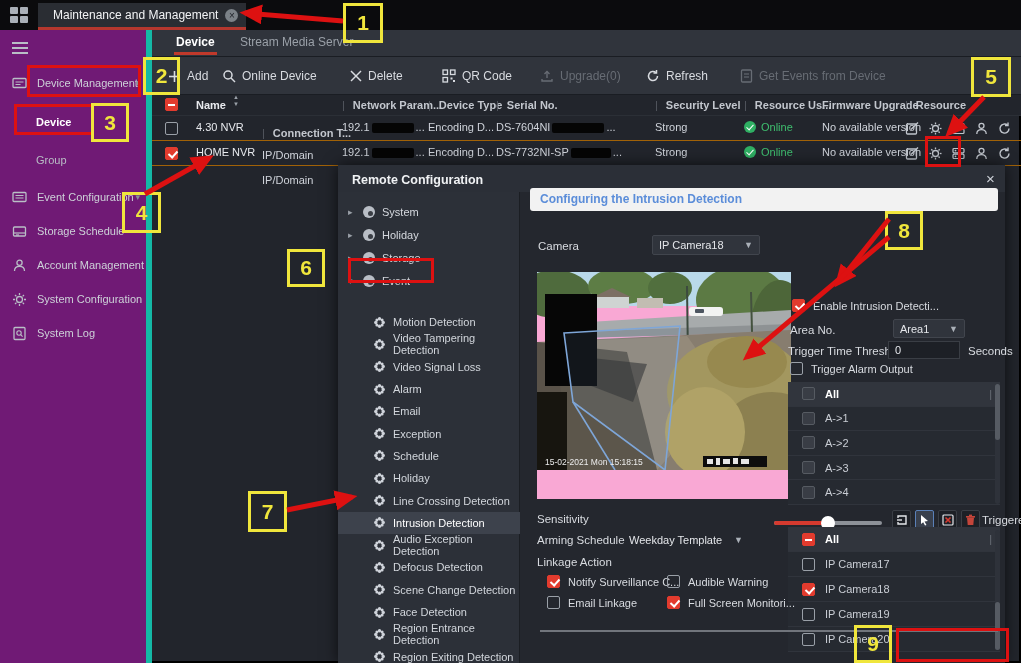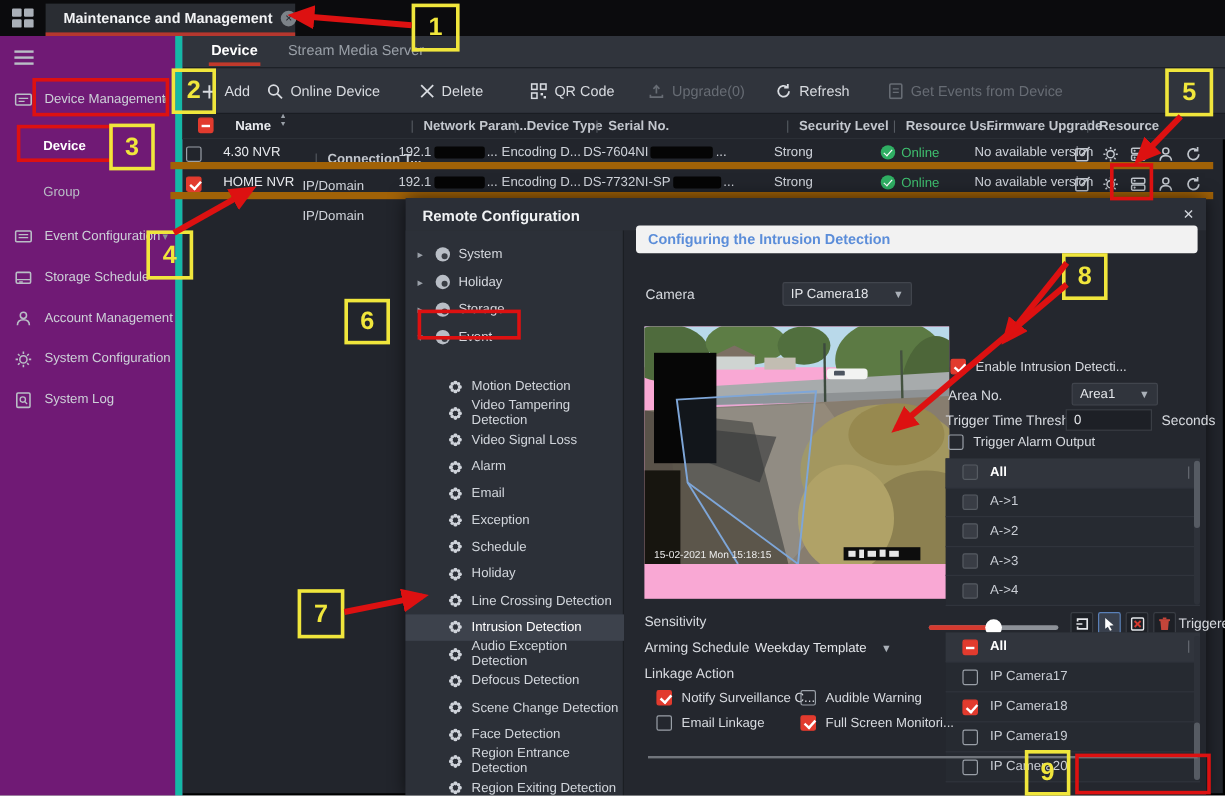--- a/index.html
+++ b/index.html
@@ -5,21 +5,21 @@
   html,body{margin:0;padding:0;}
   *{box-sizing:border-box;font-family:"Liberation Sans",sans-serif;}
   #stage{position:relative;width:1021px;height:670px;background:#fff;overflow:hidden;}
   .abs{position:absolute;}
   #app{position:absolute;left:0;top:0;width:1021px;height:663px;background:#22252c;box-shadow:inset 0 0 0 2px #000;}
   
   #titlebar{left:0;top:0;width:1021px;height:30px;background:#0b0b0d;}
   .appgrid{left:10px;top:7px;width:20px;height:17px;}
   .appgrid span{position:absolute;width:8px;height:7px;background:#aab0b8;border-radius:1px;}
   #maintab{left:38px;top:3px;width:208px;height:27px;background:#2a2d33;border-bottom:3px solid #b5372e;display:flex;align-items:center;padding:0 8px;gap:7px;}
-  #maintab .ttl{color:#f2f3f5;font-size:12px;font-weight:bold;white-space:nowrap;}
+  #maintab .ttl{color:#f2f3f5;font-size:12px;font-weight:normal;white-space:nowrap;}
   .tabclose{width:13px;height:13px;border-radius:50%;background:#7c8288;color:#22252c;font-size:10px;line-height:13px;text-align:center;flex:none;}
   
   #navstrip{left:152px;top:30px;width:869px;height:27px;background:#30343c;border-bottom:1px solid #1a1d23;}
   .navtab{position:absolute;top:5px;font-size:12px;}
   #navtab-device{left:24px;color:#fff;font-weight:bold;}
   #navtab-device::after{content:"";position:absolute;left:-2px;right:-2px;bottom:-6px;height:3px;background:#c0392b;}
   #navtab-sms{left:88px;color:#9aa0a8;}
   
   #sidebar{left:0;top:30px;width:152px;height:633px;background:#701a75;border-right:6px solid #14b8a6;}
   .burger{left:12px;top:12px;width:16px;height:2px;background:#b9bec6;box-shadow:0 5px 0 #b9bec6,0 10px 0 #b9bec6;}
@@ -31,21 +31,21 @@
   .sicon svg{display:block;}
   
   #toolbar{left:152px;top:57px;width:869px;height:38px;background:#30343c;border-bottom:1px solid #1a1d23;}
   .tbtn{position:absolute;top:9px;height:20px;display:flex;align-items:center;gap:6px;color:#d8dbe0;font-size:12px;white-space:nowrap;}
   .tbtn.dis{color:#676c74;}
   .tbtn svg{display:block;}
   
   .hdrcell{position:absolute;top:0;font-size:11px;font-weight:bold;color:#c3c7ce;white-space:nowrap;}
   .hdrcell.sep::before,.cell.sep::before{content:"|";color:#565b62;margin-right:8px;font-weight:normal;}
   #tblhead{left:152px;top:95px;width:869px;height:21px;background:#22252c;border-bottom:1px solid #2b2f36;}
-  .trow{position:absolute;left:142px;width:869px;height:25px;border-bottom:6px solid #a16207;}
+  .trow{position:absolute;left:152px;width:869px;height:25px;border-bottom:1px solid #a16207;}
   .cell{position:absolute;top:5px;font-size:11px;color:#cfd3da;white-space:nowrap;}
   .cx-name{left:44px;color:#e8eaee;}
   .cx-conn{left:110px;margin-top:28px;}
   .cx-net{left:190px;}
   .cx-type{left:276px;}
   .cx-ser{left:344px;}
   .cx-sec{left:503px;}
   .cx-res{left:592px;}
   .cx-fw{left:670px;}
   .cx-op{left:753px;}

